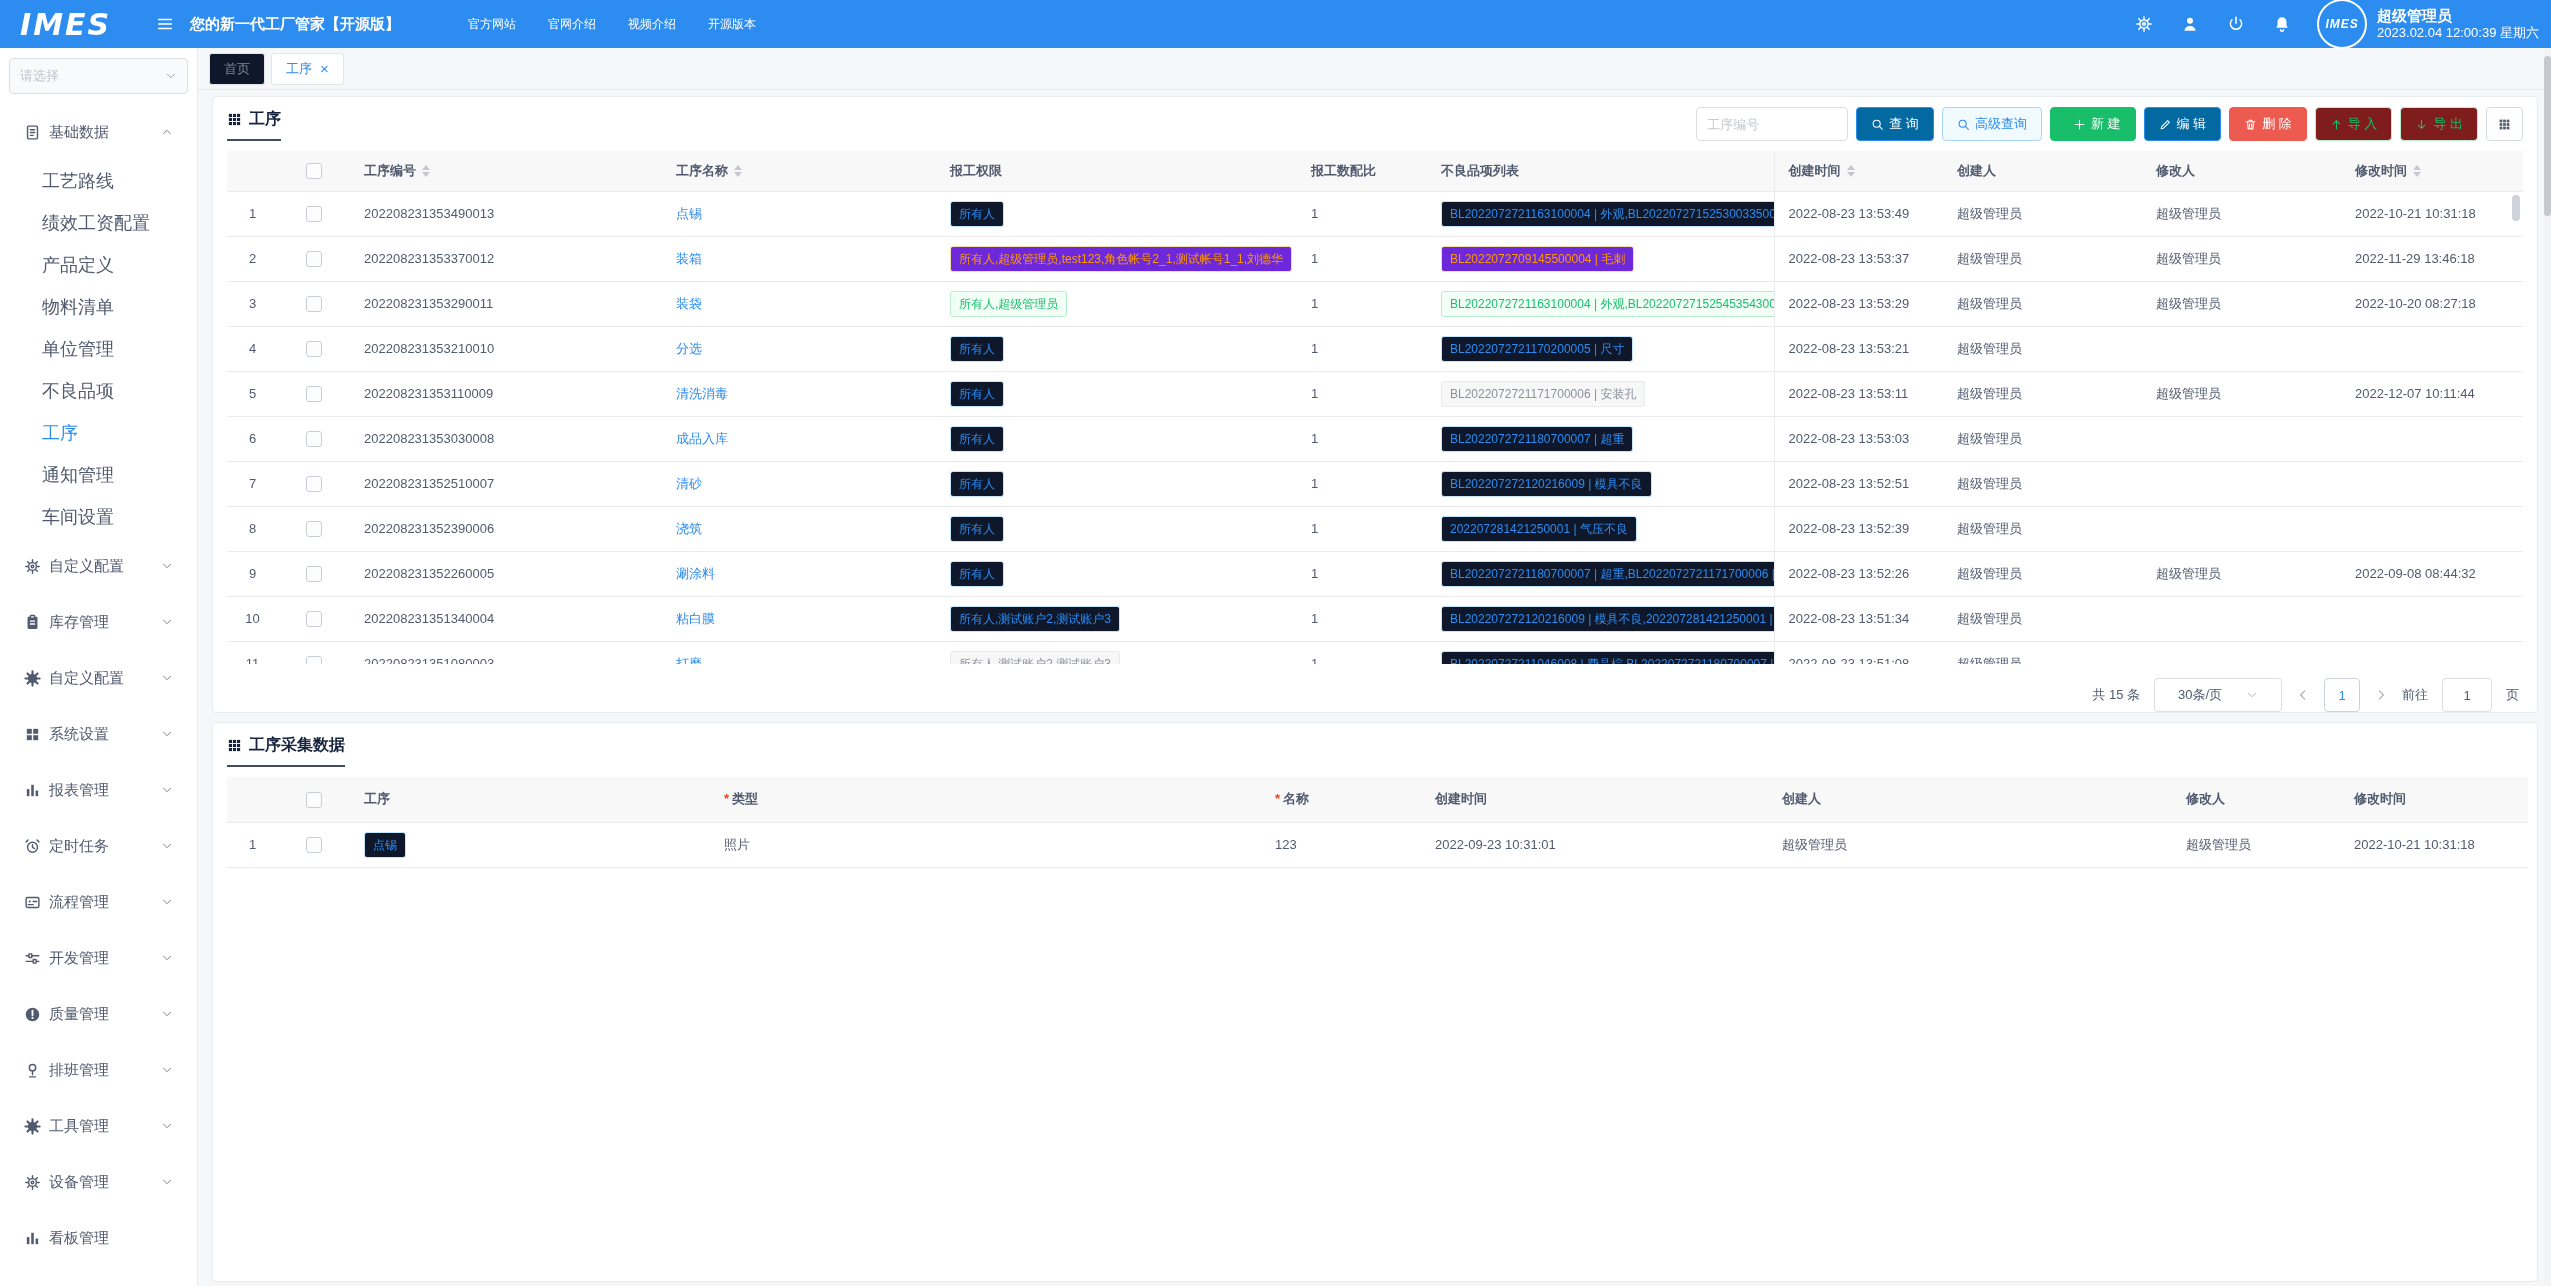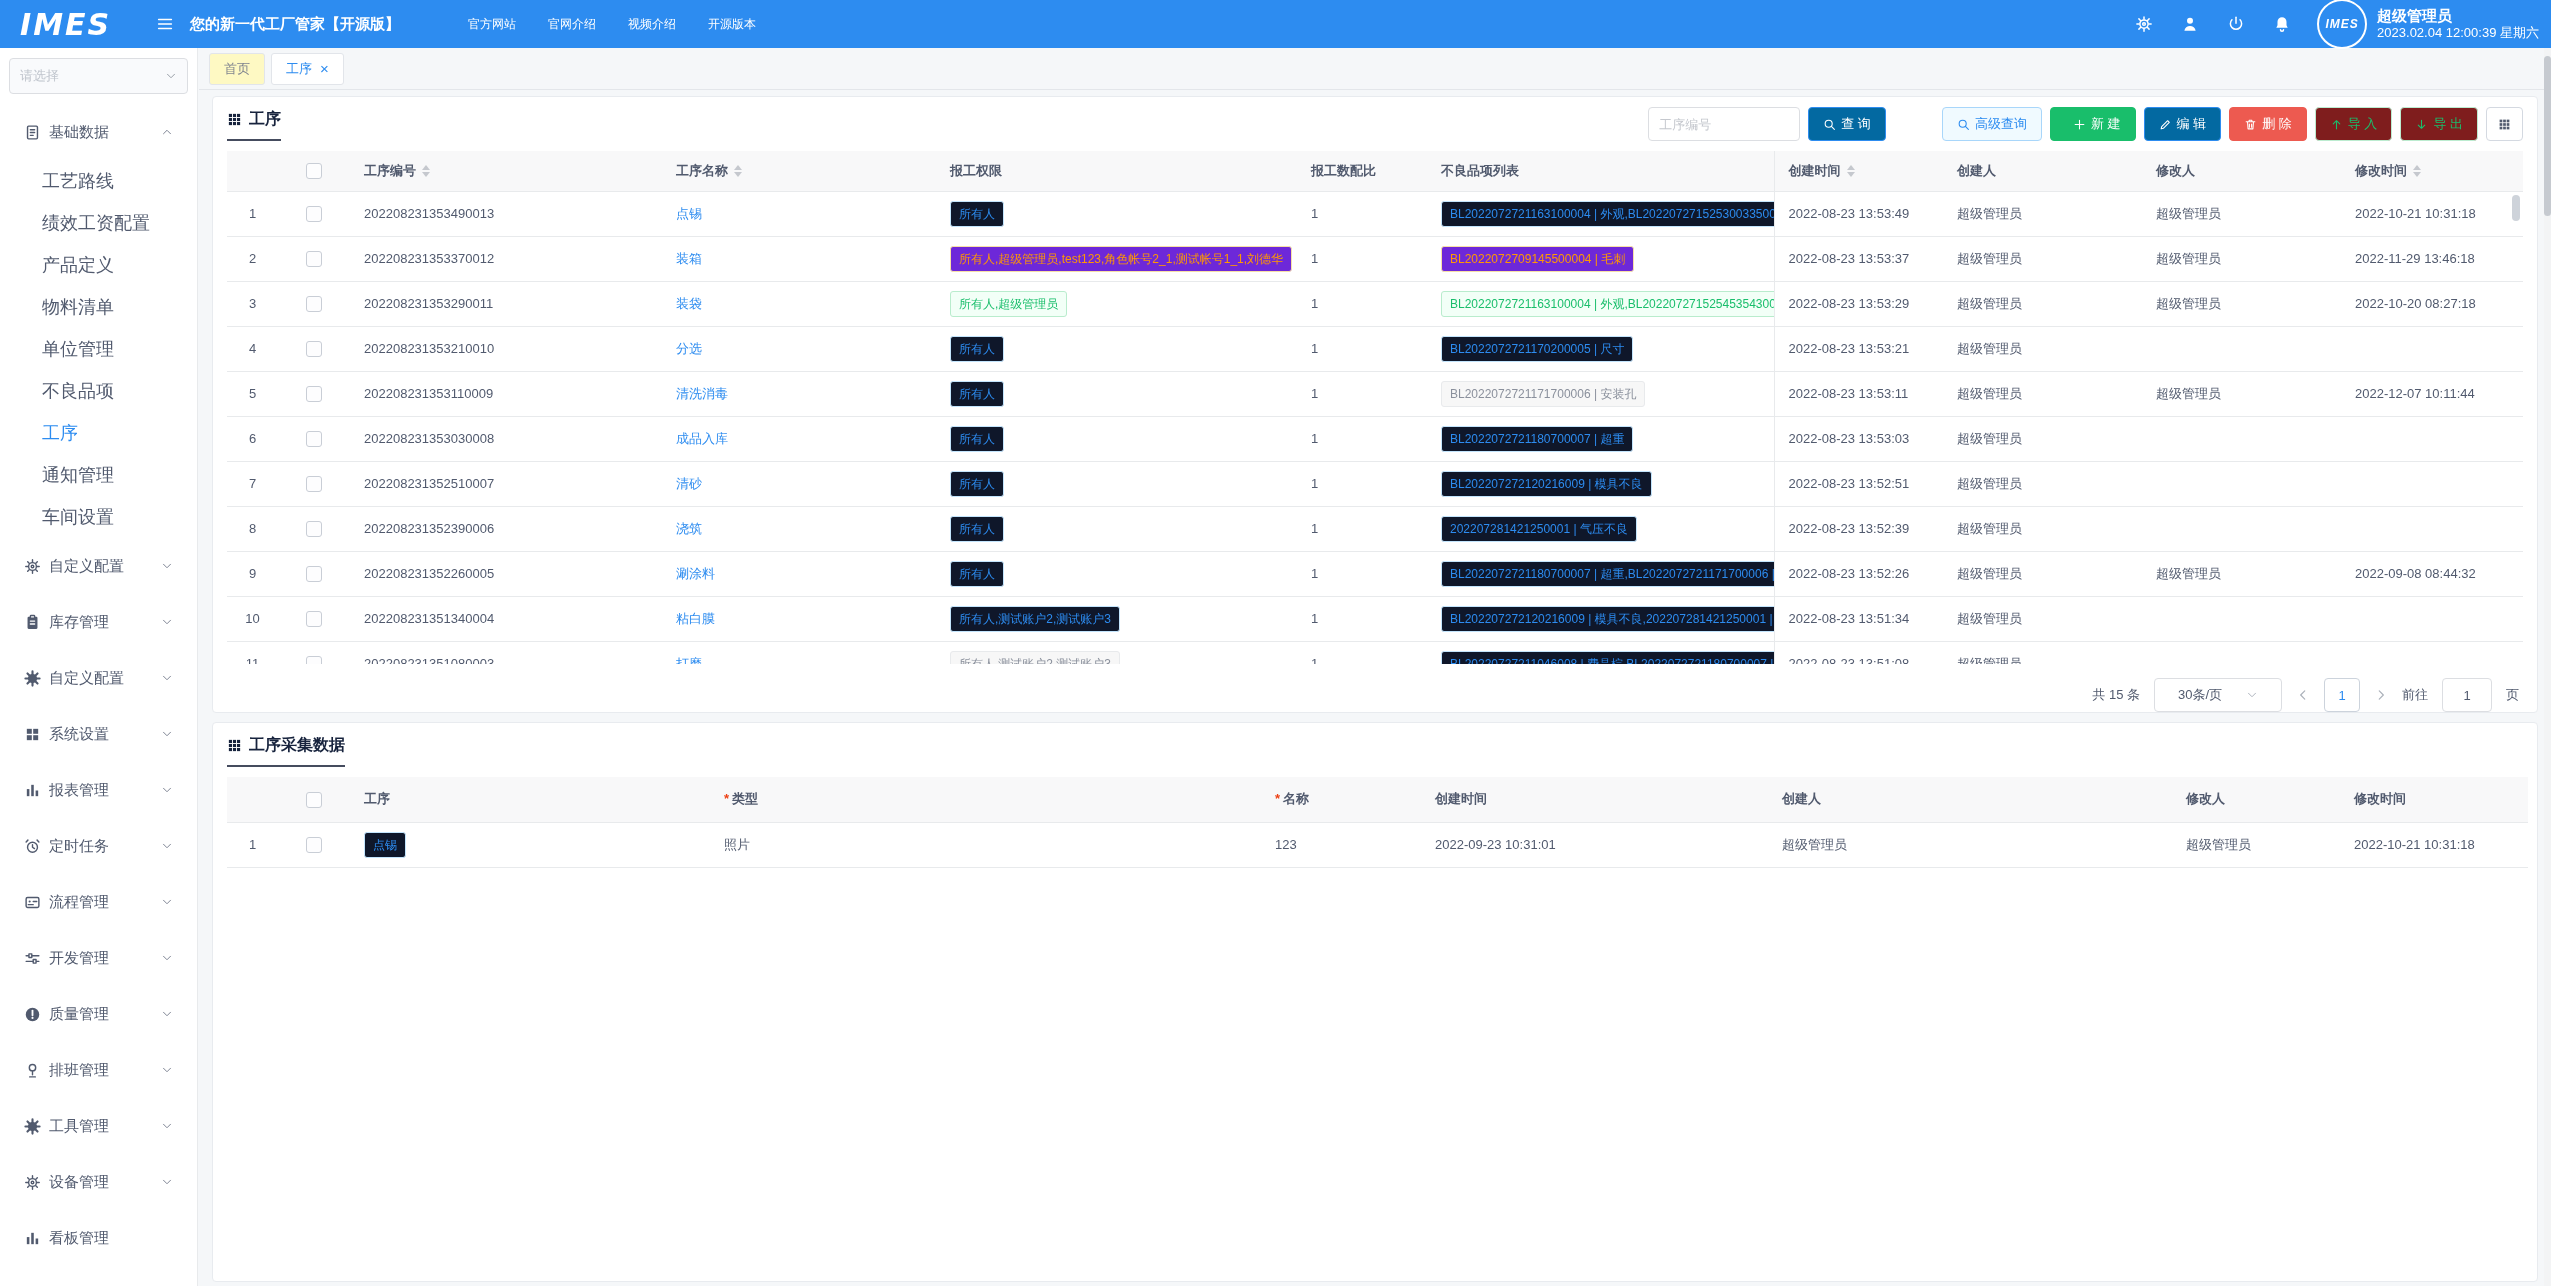--- a/index.html
+++ b/index.html
@@ -31,40 +31,40 @@
   .side-select .icon { color:#9aa0a8; }
   .menu { margin-top:10px; }
   .menu-group { height:56px; display:flex; align-items:center; padding:0 16px 0 24px; font-size:15px; color:#515a6e; cursor:pointer; }
   .menu-group .icon { color:#515a6e; margin-right:8px; }
   .menu-group .chev { margin-left:auto; color:#808695; }
   .menu-child { height:42px; display:flex; align-items:center; padding-left:42px; font-size:18px; color:#515a6e; cursor:pointer; }
   .menu-child.active { color:#2d8cf0; }
 
   
   .tabsbar { position:absolute; top:48px; left:199px; right:0; height:42px; background:#f5f7f9; border-bottom:1px solid #e3e6ea; display:flex; align-items:center; padding-left:10px; gap:6px; }
-  .tab { height:32px; padding:0 14px; display:flex; align-items:center; gap:8px; background:#fef9c3; border:1px solid #e2e5ea; border-radius:3px; font-size:13px; color:#80858f; cursor:pointer; }
+  .tab { height:32px; padding:0 14px; display:flex; align-items:center; gap:8px; background:#0f172a; border:1px solid #e2e5ea; border-radius:3px; font-size:13px; color:#80858f; cursor:pointer; }
   .tab.active { background:#fff; color:#2d8cf0; }
   .tab .x { font-size:15px; line-height:1; color:#2d8cf0; cursor:pointer; }
 
   
   .content { position:absolute; top:90px; left:199px; right:0; bottom:0; padding:6px 13px; overflow:hidden; }
   .card { background:#fff; border:1px solid #e8ebef; border-radius:4px; padding:12px 14px; position:relative; }
   .card1 { height:617px; }
   .card2 { height:560px; margin-top:9px; }
   .card-title { display:inline-flex; align-items:center; gap:7px; font-size:16px; font-weight:bold; color:#17233d; padding-bottom:9px; border-bottom:2px solid #454c5e; }
   .card-title .icon { color:#17233d; }
 
   
   .toolbar { position:absolute; top:10px; right:14px; display:flex; align-items:center; gap:8px; }
   .tb-input { width:152px; height:34px; border:1px solid #dcdee2; border-radius:4px; padding:0 10px; font-size:13px; color:#515a6e; background:#fff; outline:none; font-family:inherit; }
   .tb-input::placeholder { color:#c5c8ce; }
   .btn { height:34px; padding:0 14px; border-radius:4px; font-size:13px; display:flex; align-items:center; gap:5px; border:1px solid transparent; color:#fff; cursor:pointer; white-space:nowrap; font-family:inherit; }
   .btn .icon { color:inherit; }
   .btn-primary { background:#0369a1; border-color:#2d8cf0; }
-  .btn-primary-ghost { background:#f0faff; border-color:#a8d6fa; color:#2d8cf0;margin-left:48px; }
+  .btn-primary-ghost { background:#f0faff; border-color:#a8d6fa; color:#2d8cf0; }
   .btn-success { background:#19be6b; border-color:#19be6b;padding-left:22px; }
   .btn-danger { background:#ed5a50; border-color:#ed5a50; }
   .btn-success-ghost { background:#7f1d1d; border-color:#bcecd0; color:#19be6b; }
   .btn-plain { background:#fff; border-color:#d4d9e1; color:#515a6e; padding:0 11px; }
 
   
   .tbl-wrap { margin-top:10px; position:relative; }
   .clip { overflow:hidden; }
   .clip1 { height:513px; }
   table.tbl { border-collapse:collapse; table-layout:fixed; width:2301px; font-size:13px; color:#515a6e; }

